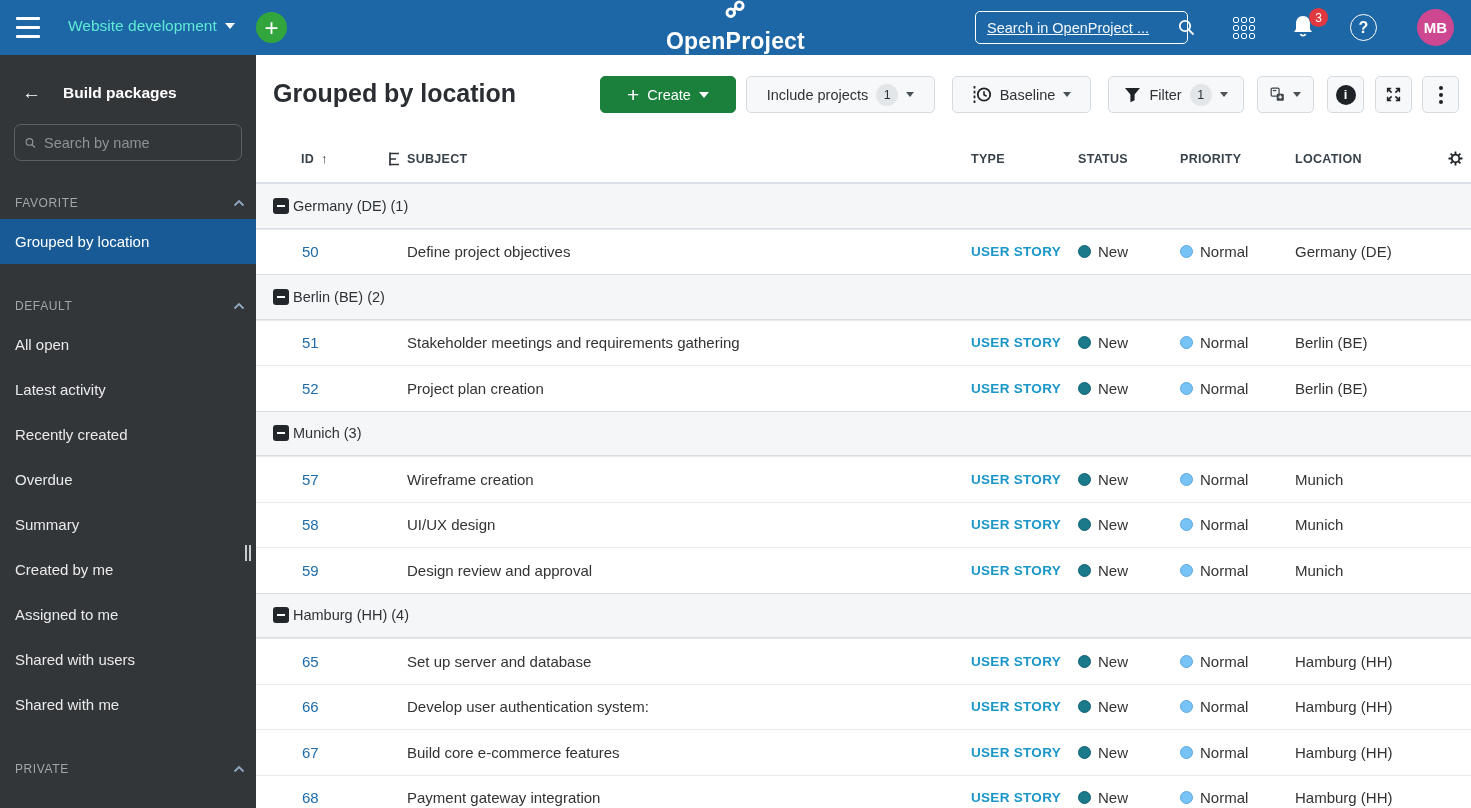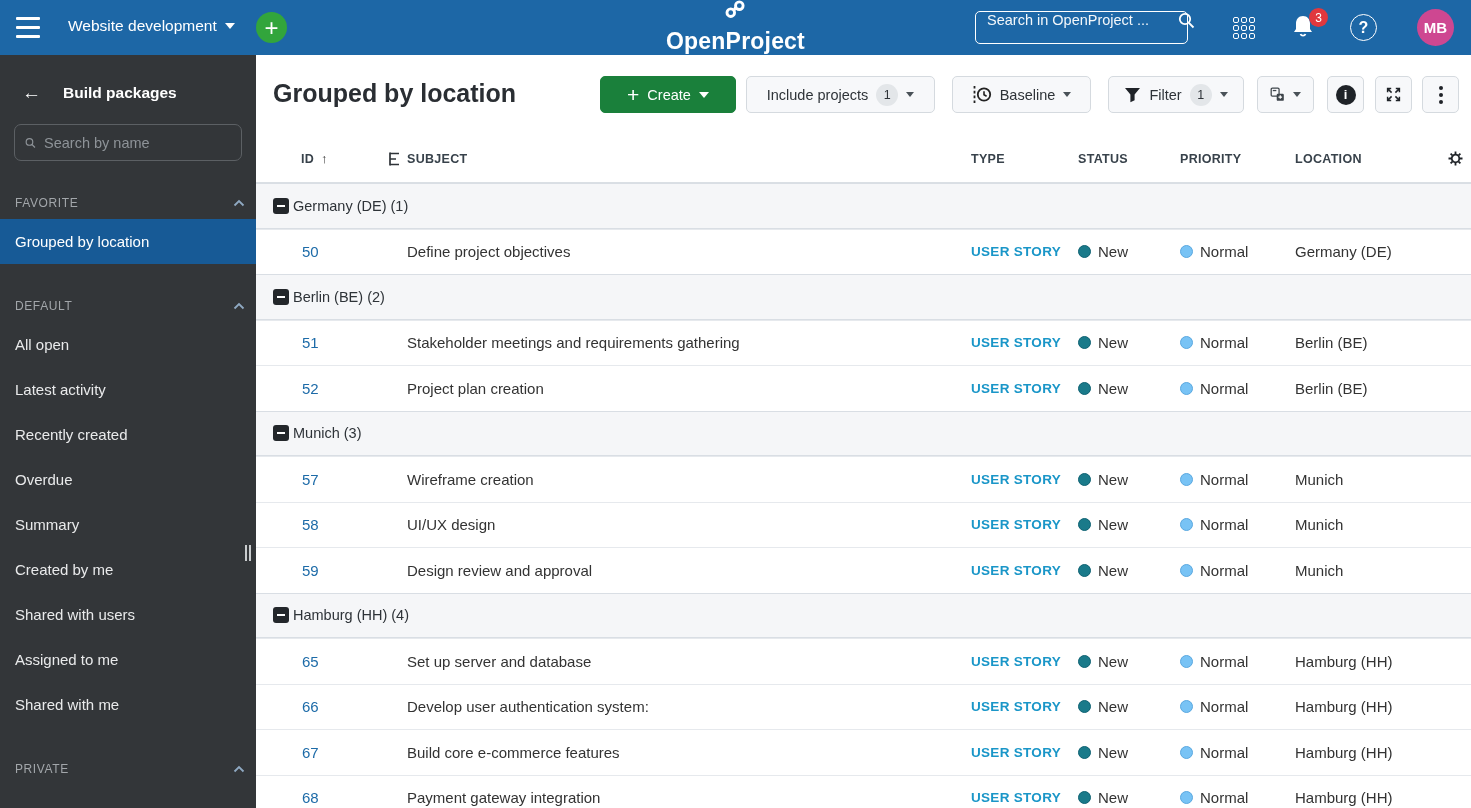--- a/index.html
+++ b/index.html
@@ -6,31 +6,31 @@
   html,body { width:1471px; height:808px; overflow:hidden;
     font-family:"Liberation Sans", sans-serif; background:#fff; color:#333; }
 
   
   .top-header { position:absolute; left:0; top:0; width:1471px; height:55px;
     background:var(--header-bg); color:#fff; }
   .hamburger { position:absolute; left:16px; top:17px; width:24px; height:21px;
     display:flex; flex-direction:column; justify-content:space-between; cursor:pointer; }
   .hamburger span { display:block; height:3px; background:#fff; border-radius:1px; }
   .project-select { position:absolute; left:60px; top:0; height:52px;
-    display:flex; align-items:center; gap:8px; font-size:15.5px; color:#ffffff; cursor:pointer; padding:0 8px; }
+    display:flex; align-items:center; gap:8px; font-size:15.5px; color:#5eead4; cursor:pointer; padding:0 8px; }
   .caret-down-white { width:0; height:0; border-left:5px solid transparent;
     border-right:5px solid transparent; border-top:6px solid #fff; }
   .quick-add { position:absolute; left:256px; top:12px; width:31px; height:31px; border-radius:50%;
     background:var(--quick-add-green); color:#fff; display:flex; align-items:center; justify-content:center;
     font-size:24px; font-weight:400; line-height:1; cursor:pointer; }
   .logo { position:absolute; left:50%; top:0; transform:translateX(-50%); height:55px;
     display:flex; align-items:center; gap:9px;flex-direction:column; }
   .logo-text { font-size:23px; font-weight:700; letter-spacing:.2px; color:#fff; }
   .hdr-search { position:absolute; left:975px; top:11px; width:213px; height:33px;
-    border:1px solid #fff; border-radius:5px; background:transparent; display:flex; align-items:flex-start; }
+    border:1px solid #fff; border-radius:5px; background:transparent; display:flex; align-items:center;text-decoration:underline; }
   .hdr-search input { flex:1; background:transparent; border:none; outline:none;
     color:#fff; font-size:14.5px; padding:0 4px 0 11px; font-family:inherit; }
   .hdr-search input::placeholder { color:#fff; opacity:.95; }
   .hdr-search svg { margin-right:9px; flex:0 0 auto; }
   .grid-icon { position:absolute; left:1233px; top:17px; width:26px; height:22px;
     display:grid; grid-template-columns:repeat(3,6px); grid-template-rows:repeat(3,6px); gap:2px; cursor:pointer; }
   .grid-icon i { width:6px; height:6px; border:1.6px solid #fff; border-radius:2px; }
   .bell-wrap { position:absolute; left:1290px; top:13px; width:34px; height:30px; cursor:pointer; }
   .bell-badge { position:absolute; right:-4px; top:-5px; min-width:19px; height:19px; border-radius:10px;
     background:var(--badge-red); color:#fff; font-size:12px; display:flex; align-items:center;
@@ -227,24 +227,24 @@
         <div class="side-item">
           <span>Overdue</span>
         </div>
         <div class="side-item">
           <span>Summary</span>
         </div>
         <div class="side-item">
           <span>Created by me</span>
         </div>
         <div class="side-item">
+          <span>Assigned to me</span>
+        </div>
+        <div class="side-item">
           <span>Shared with users</span>
-        </div>
-        <div class="side-item">
-          <span>Assigned to me</span>
         </div>
         <div class="side-item">
           <span>Shared with me</span>
         </div>
       </div>
       <div class="side-section-header">
         <span class="side-section-label">PRIVATE</span>
         <svg width="12" height="8" viewBox="0 0 12 8">
           <path d="M1.5 6.5 L6 2 L10.5 6.5" fill="none" stroke="#8FA9C2" stroke-width="1.8"></path>
         </svg>

